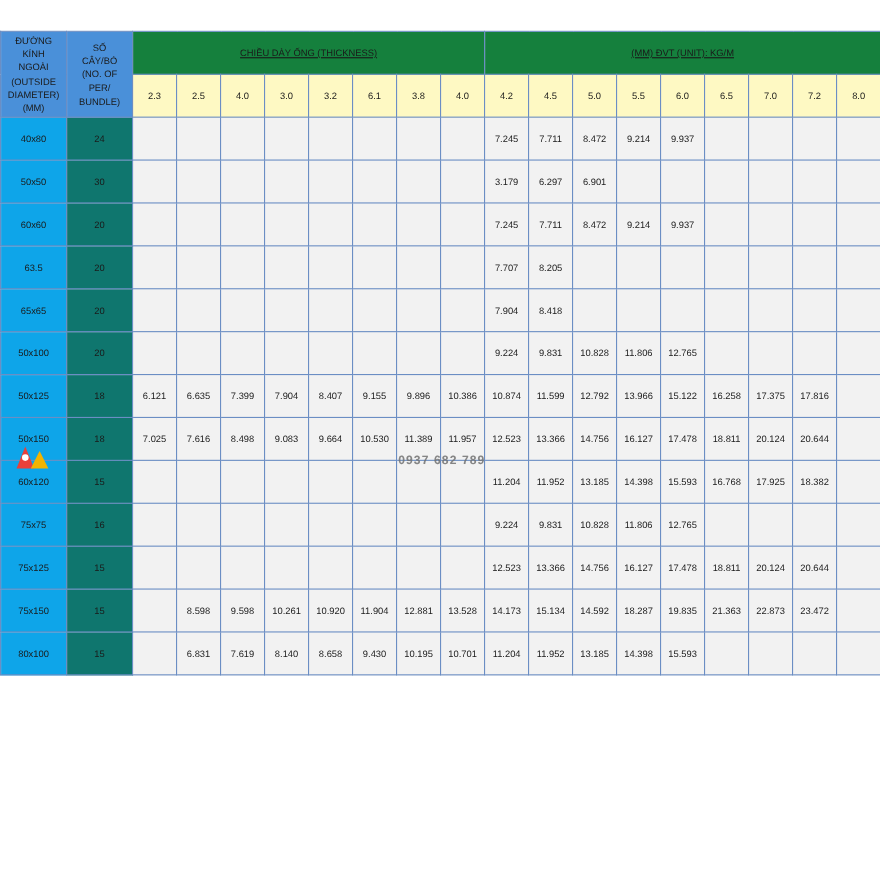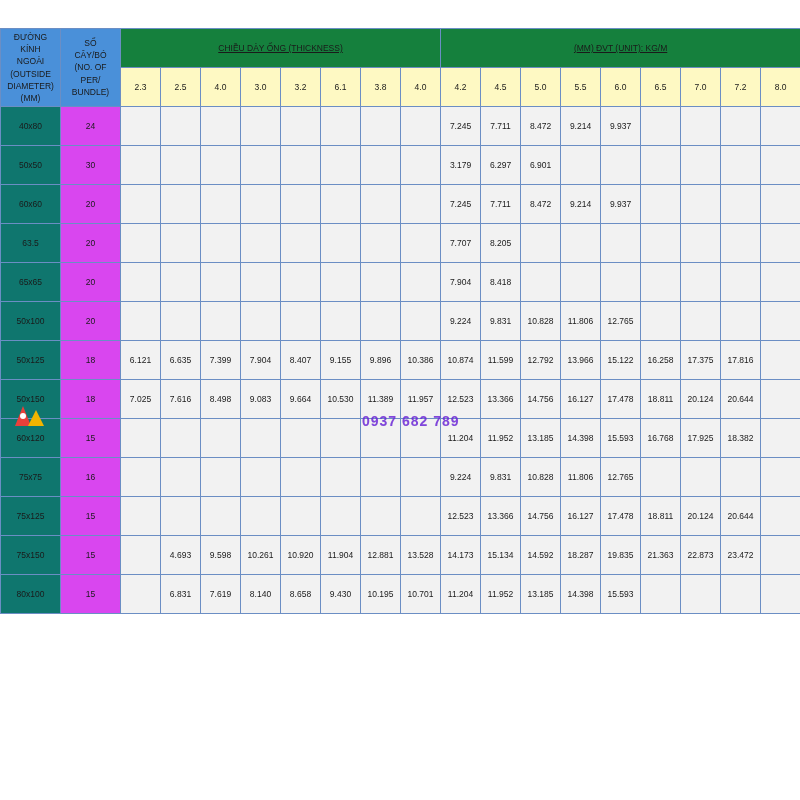--- a/index.html
+++ b/index.html
@@ -55,27 +55,27 @@
     line-height: 1.45;
   }
   .hdr-big {
     background: #15803d;
     color: #00004d;
     font-weight: bold;
     font-size: 8.5px;
     text-decoration: underline;
   }
   .col-od {
+    background: #0ea5e9;
+    color: #00004d;
+    font-weight: bold;
+    font-size: 8.5px;
+  }
+  .col-bundle {
     background: #0f766e;
-    color: #00004d;
-    font-weight: bold;
-    font-size: 8.5px;
-  }
-  .col-bundle {
-    background: #d946ef;
     color: #00004d;
     font-weight: bold;
     font-size: 8.5px;
   }
   .cell {
     background: #f2f2f2;
   }
   .cell.empty {
     background: #f2f2f2;
   }
@@ -86,23 +86,23 @@
     font-size: 8.5px;
     height: 26px;
   }
   .group-hdr {
     height: 84px;
   }
   .watermark {
     position: absolute;
     left: 362px;
     top: 385px;
-    color: #6d28d9;
+    color: #737373;
     opacity: 0.85;
-    font-size: 14px;
+    font-size: 11px;
     font-weight: bold;
     letter-spacing: 1px;
     pointer-events: none;
     text-shadow: 0 0 1px rgba(0,0,0,0.12);
   }
   .logo {
     position: absolute;
     left: 14px;
     top: 374px;
     width: 34px;
@@ -407,21 +407,21 @@
           <td class="cell">17.478</td>
           <td class="cell">18.811</td>
           <td class="cell">20.124</td>
           <td class="cell">20.644</td>
           <td class="cell empty"></td>
         </tr>
         <tr>
           <td class="col-od">75x150</td>
           <td class="col-bundle">15</td>
           <td class="cell empty"></td>
-          <td class="cell">4.693</td>
+          <td class="cell">8.598</td>
           <td class="cell">9.598</td>
           <td class="cell">10.261</td>
           <td class="cell">10.920</td>
           <td class="cell">11.904</td>
           <td class="cell">12.881</td>
           <td class="cell">13.528</td>
           <td class="cell">14.173</td>
           <td class="cell">15.134</td>
           <td class="cell">14.592</td>
           <td class="cell">18.287</td>

